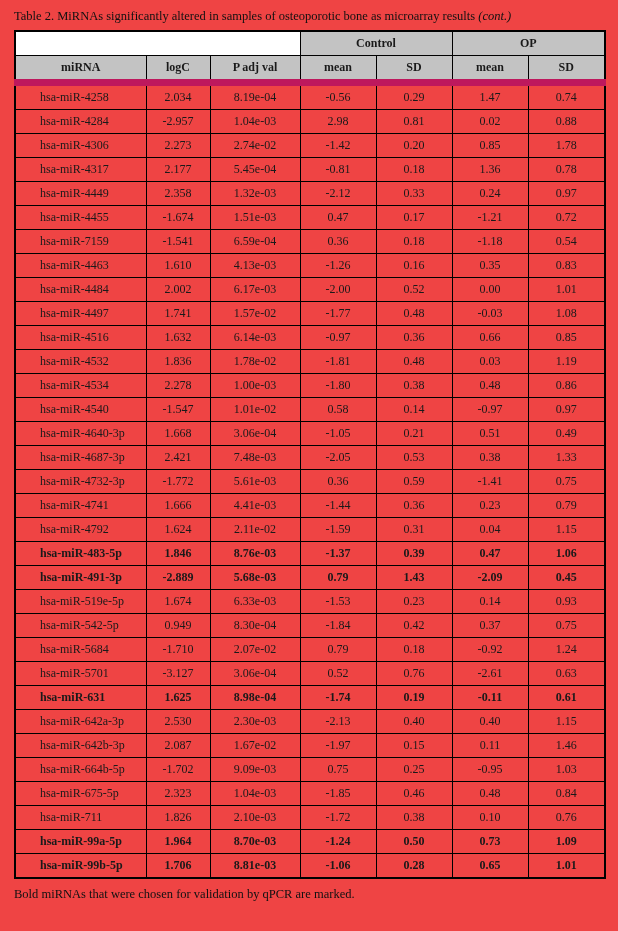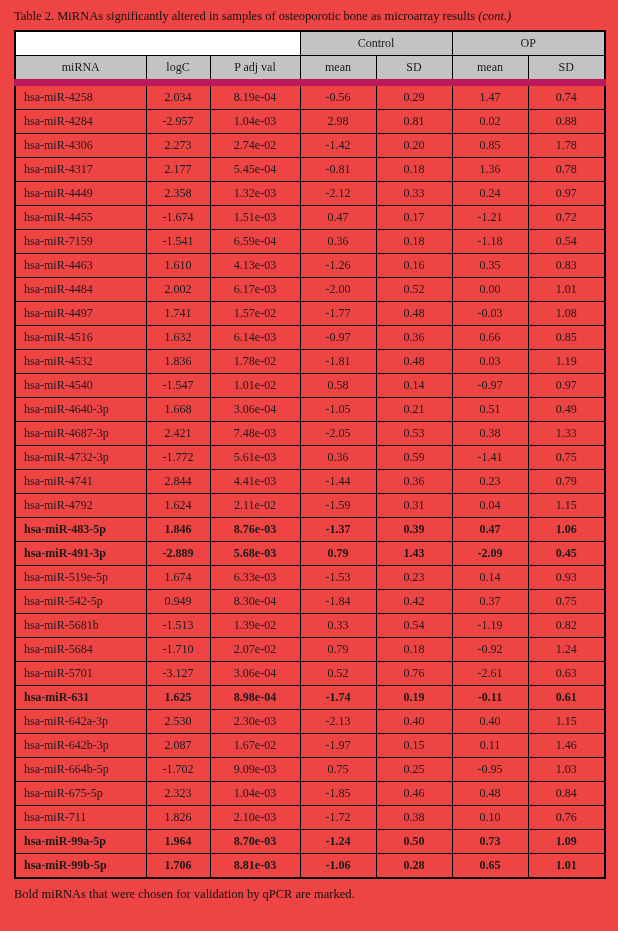--- a/index.html
+++ b/index.html
@@ -32,29 +32,29 @@
     border: 1px solid #000;
     font-size: 12px;
     line-height: 13px;
     padding: 5px 3px;
     text-align: center;
     overflow: hidden;
     white-space: nowrap;
   }
   thead th {
     background: #c3c3c3;
-    font-weight: normal;
+    font-weight: bold;
   }
   thead tr.group-row th.empty-group {
     background: #ffffff;
   }
   thead tr.col-row th { border-bottom: 7px solid #be185d; }
   tbody td.col-0 {
     text-align: left;
-    padding-left: 8px;
+    padding-left: 24px;
   }
   tbody tr.bold-row td { font-weight: bold; }
   .footer-note {
     font-size: 12.5px;
     line-height: 16px;
     margin-top: 7px;
     color: #111;
   }
 </style>
 </head>
@@ -193,20 +193,29 @@
         <tr>
           <td class="col-0">hsa-miR-4532</td>
           <td class="col-1">1.836</td>
           <td class="col-2">1.78e-02</td>
           <td class="col-3">-1.81</td>
           <td class="col-4">0.48</td>
           <td class="col-5">0.03</td>
           <td class="col-6">1.19</td>
         </tr>
         <tr>
+          <td class="col-0">hsa-miR-4534</td>
+          <td class="col-1">2.278</td>
+          <td class="col-2">1.00e-03</td>
+          <td class="col-3">-1.80</td>
+          <td class="col-4">0.38</td>
+          <td class="col-5">0.48</td>
+          <td class="col-6">0.86</td>
+        </tr>
+        <tr>
           <td class="col-0">hsa-miR-4540</td>
           <td class="col-1">-1.547</td>
           <td class="col-2">1.01e-02</td>
           <td class="col-3">0.58</td>
           <td class="col-4">0.14</td>
           <td class="col-5">-0.97</td>
           <td class="col-6">0.97</td>
         </tr>
         <tr>
           <td class="col-0">hsa-miR-4640-3p</td>
@@ -230,21 +239,21 @@
           <td class="col-0">hsa-miR-4732-3p</td>
           <td class="col-1">-1.772</td>
           <td class="col-2">5.61e-03</td>
           <td class="col-3">0.36</td>
           <td class="col-4">0.59</td>
           <td class="col-5">-1.41</td>
           <td class="col-6">0.75</td>
         </tr>
         <tr>
           <td class="col-0">hsa-miR-4741</td>
-          <td class="col-1">2.844</td>
+          <td class="col-1">1.666</td>
           <td class="col-2">4.41e-03</td>
           <td class="col-3">-1.44</td>
           <td class="col-4">0.36</td>
           <td class="col-5">0.23</td>
           <td class="col-6">0.79</td>
         </tr>
         <tr>
           <td class="col-0">hsa-miR-4792</td>
           <td class="col-1">1.624</td>
           <td class="col-2">2.11e-02</td>
@@ -283,29 +292,20 @@
         <tr>
           <td class="col-0">hsa-miR-542-5p</td>
           <td class="col-1">0.949</td>
           <td class="col-2">8.30e-04</td>
           <td class="col-3">-1.84</td>
           <td class="col-4">0.42</td>
           <td class="col-5">0.37</td>
           <td class="col-6">0.75</td>
         </tr>
         <tr>
-          <td class="col-0">hsa-miR-5681b</td>
-          <td class="col-1">-1.513</td>
-          <td class="col-2">1.39e-02</td>
-          <td class="col-3">0.33</td>
-          <td class="col-4">0.54</td>
-          <td class="col-5">-1.19</td>
-          <td class="col-6">0.82</td>
-        </tr>
-        <tr>
           <td class="col-0">hsa-miR-5684</td>
           <td class="col-1">-1.710</td>
           <td class="col-2">2.07e-02</td>
           <td class="col-3">0.79</td>
           <td class="col-4">0.18</td>
           <td class="col-5">-0.92</td>
           <td class="col-6">1.24</td>
         </tr>
         <tr>
           <td class="col-0">hsa-miR-5701</td>

